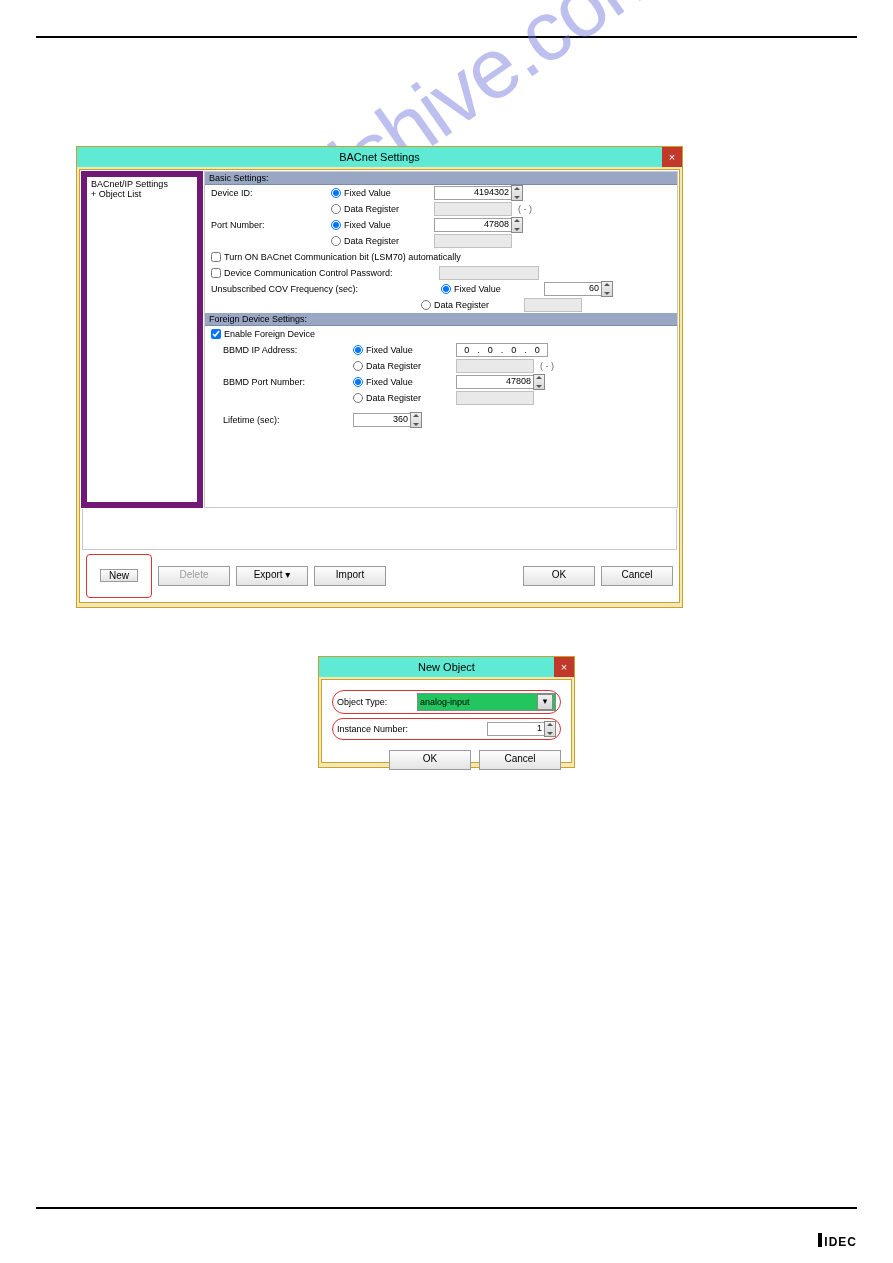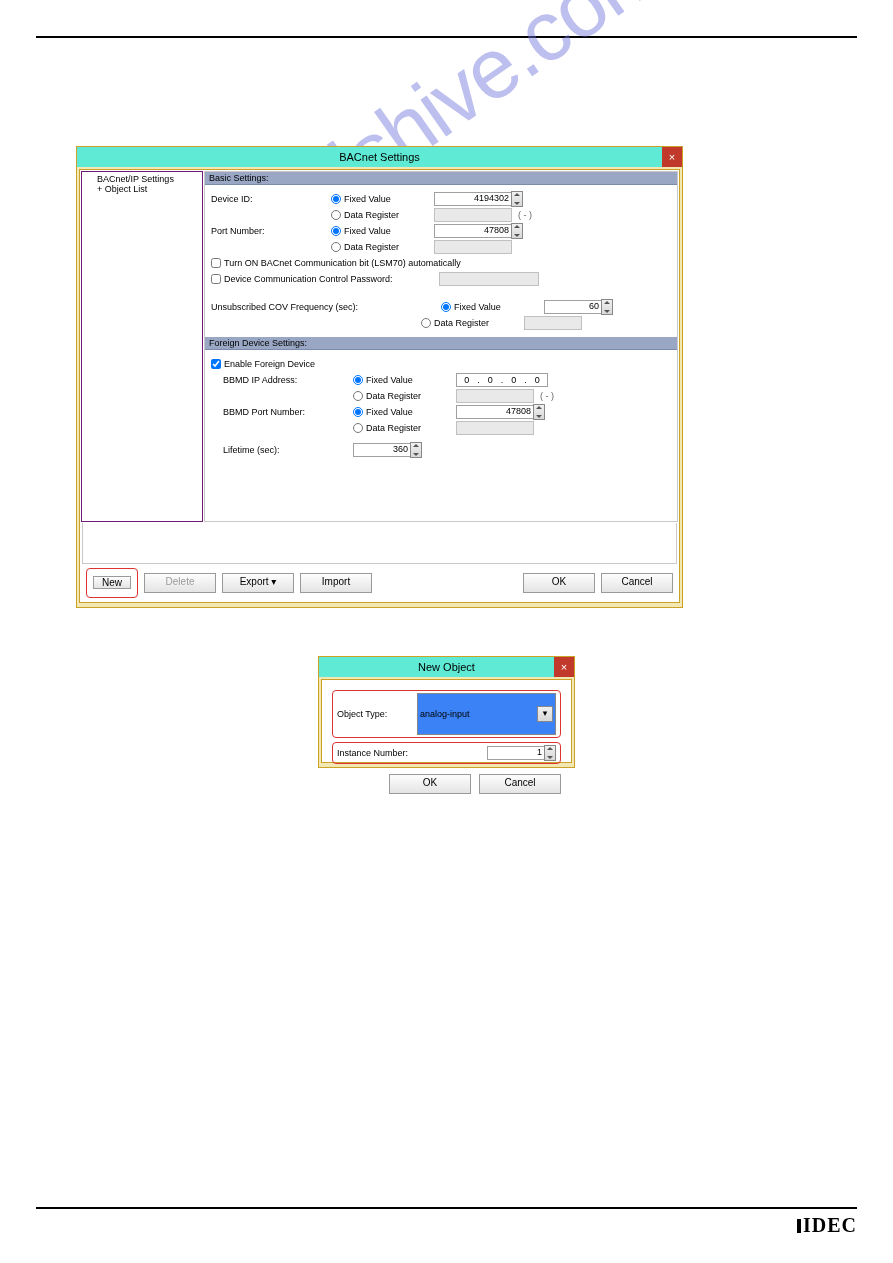--- a/index.html
+++ b/index.html
@@ -8,57 +8,57 @@
 .hr-top{margin-top:0}
 .content{position:relative;padding-top:108px}
 .window{background:#f3e7b3;border:1px solid #c9a227;position:relative}
 .win1{width:605px;height:460px;margin-left:40px}
 .win2{width:255px;height:110px;margin:48px auto 0 auto}
 .titlebar{height:20px;line-height:20px;text-align:center;color:#000;font-size:11px;position:relative;background:#5eead4}
 .closebtn{position:absolute;right:0;top:0;width:20px;height:20px;background:#c0392b;color:#fff;text-align:center;line-height:20px;cursor:pointer}
 .body{background:#fff;border:1px solid #c9a227;margin:2px;height:calc(100% - 26px);position:relative;box-sizing:border-box}
 .win1 .body{display:flex;flex-direction:column}
 .upper{flex:1;display:flex;min-height:0}
-.tree{width:122px;border:1px solid #701a75;margin:1px;padding:2px 15px;font-size:9px;box-sizing:border-box}
+.tree{width:122px;border:6px solid #701a75;margin:1px;padding:2px 4px;font-size:9px;box-sizing:border-box}
 .tree-row{white-space:nowrap}
 .main{flex:1;margin:1px 1px 1px 0;border:1px solid #c9c9c9;display:flex;flex-direction:column;box-sizing:border-box;overflow:hidden;font-size:9px}
 .section-head{background:#99a7c4;color:#000;font-weight:normal;padding:1px 4px;border-bottom:1px solid #7b8bab}
-.section-body{padding:6px 6px}
+.section-body{padding:0 6px}
 .row{display:flex;align-items:center;height:16px}
 .lab{width:120px}
 .radio{width:10px;height:10px;margin:0 3px 0 0;padding:0;vertical-align:middle}
 .rlabel{width:90px}
 .numbox{width:78px;height:14px;border:1px solid #a0a0a0;text-align:right;padding:0 2px;font-size:9px;background:#fff;box-sizing:border-box}
 .numbox.small{width:58px}
 .spin{display:inline-block;width:10px;height:14px;border:1px solid #888;margin-left:-1px;vertical-align:top;background:linear-gradient(#f0f0f0,#d8d8d8);position:relative;cursor:pointer}
 .spin::before,.spin::after{content:'';position:absolute;left:2px;right:2px;height:0;border-left:3px solid transparent;border-right:3px solid transparent}
 .spin::before{top:1px;border-bottom:3px solid #555}
 .spin::after{bottom:1px;border-top:3px solid #555}
 .disabled-box{width:78px;height:14px;border:1px solid #c0c0c0;background:#e9e9e9;box-sizing:border-box}
 .paren{margin-left:6px;color:#666}
 .chk{width:10px;height:10px;margin:0 3px 0 0;padding:0;vertical-align:middle}
 .ipgroup{display:flex;align-items:center;border:1px solid #a0a0a0;height:14px;width:92px;box-sizing:border-box}
 .ipgroup span.oct{flex:1;text-align:center}
 .ipgroup span.dot{width:4px;text-align:center}
 .mid-gap{height:40px;margin:0 2px;border:1px solid #c9c9c9;border-top:none}
 .btnrow{display:flex;align-items:center;padding:4px 6px;gap:6px}
 .btn{height:18px;line-height:16px;min-width:54px;text-align:center;border:1px solid #9a9a9a;background:linear-gradient(#fdfdfd,#e4e4e4);padding:0 8px;cursor:pointer;font-size:10px}
 .btn.disabled{color:#9c9c9c;cursor:default}
-.newbox{border:1.5px solid #d33;border-radius:4px;padding:6px}
+.newbox{border:1.5px solid #d33;border-radius:4px;padding:13px}
 .spacer{flex:1}
 .win2 .body{padding:10px 10px 6px 10px}
-.redbox{border:1.5px solid #d33;border-radius:4px;padding:2px 4px;margin-bottom:4px;display:flex;align-items:center}
+.redbox{border:1.5px solid #d33;border-radius:12px;padding:2px 4px;margin-bottom:4px;display:flex;align-items:center}
 .redbox .l{width:80px}
-.selectbox{flex:1;height:16px;border:1px solid #888;display:flex;align-items:center;padding:12px 2px;background:#3b82f6;position:relative}
+.selectbox{flex:1;height:16px;border:1px solid #888;display:flex;align-items:center;padding:0 2px;background:#22c55e;position:relative}
 .selectbox .dd{width:14px;height:14px;border:1px solid #888;margin-left:auto;background:linear-gradient(#f0f0f0,#d8d8d8);text-align:center;line-height:12px;cursor:pointer}
 .btnrow2{display:flex;justify-content:flex-end;gap:8px;margin-top:10px}
 .btnrow2 .btn{min-width:64px}
 .watermark{position:absolute;left:72px;top:240px;font-size:85px;color:rgba(108,113,217,0.45);transform:rotate(-35deg);transform-origin:left top;pointer-events:none;font-family:Arial,sans-serif;letter-spacing:-2px;font-weight:500;white-space:nowrap}
 .footer-rule{position:absolute;bottom:54px;left:36px;right:36px}
-.logo{position:absolute;right:36px;bottom:26px;font-family:Liberation Serif, serif;font-weight:bold;font-size:20px;letter-spacing:1px}
+.logo{position:absolute;right:36px;bottom:14px;font-family:Liberation Sans, sans-serif;font-weight:bold;font-size:12px;letter-spacing:1px}
 .logo .bar{display:inline-block;width:4px;height:14px;background:#000;margin-right:2px;vertical-align:-1px}
 </style>
 </head>
 <body>
 
 <div class="page">
   <hr class="hr-top">
 
   <div class="content">
     <div class="watermark">manualshive.com</div>

